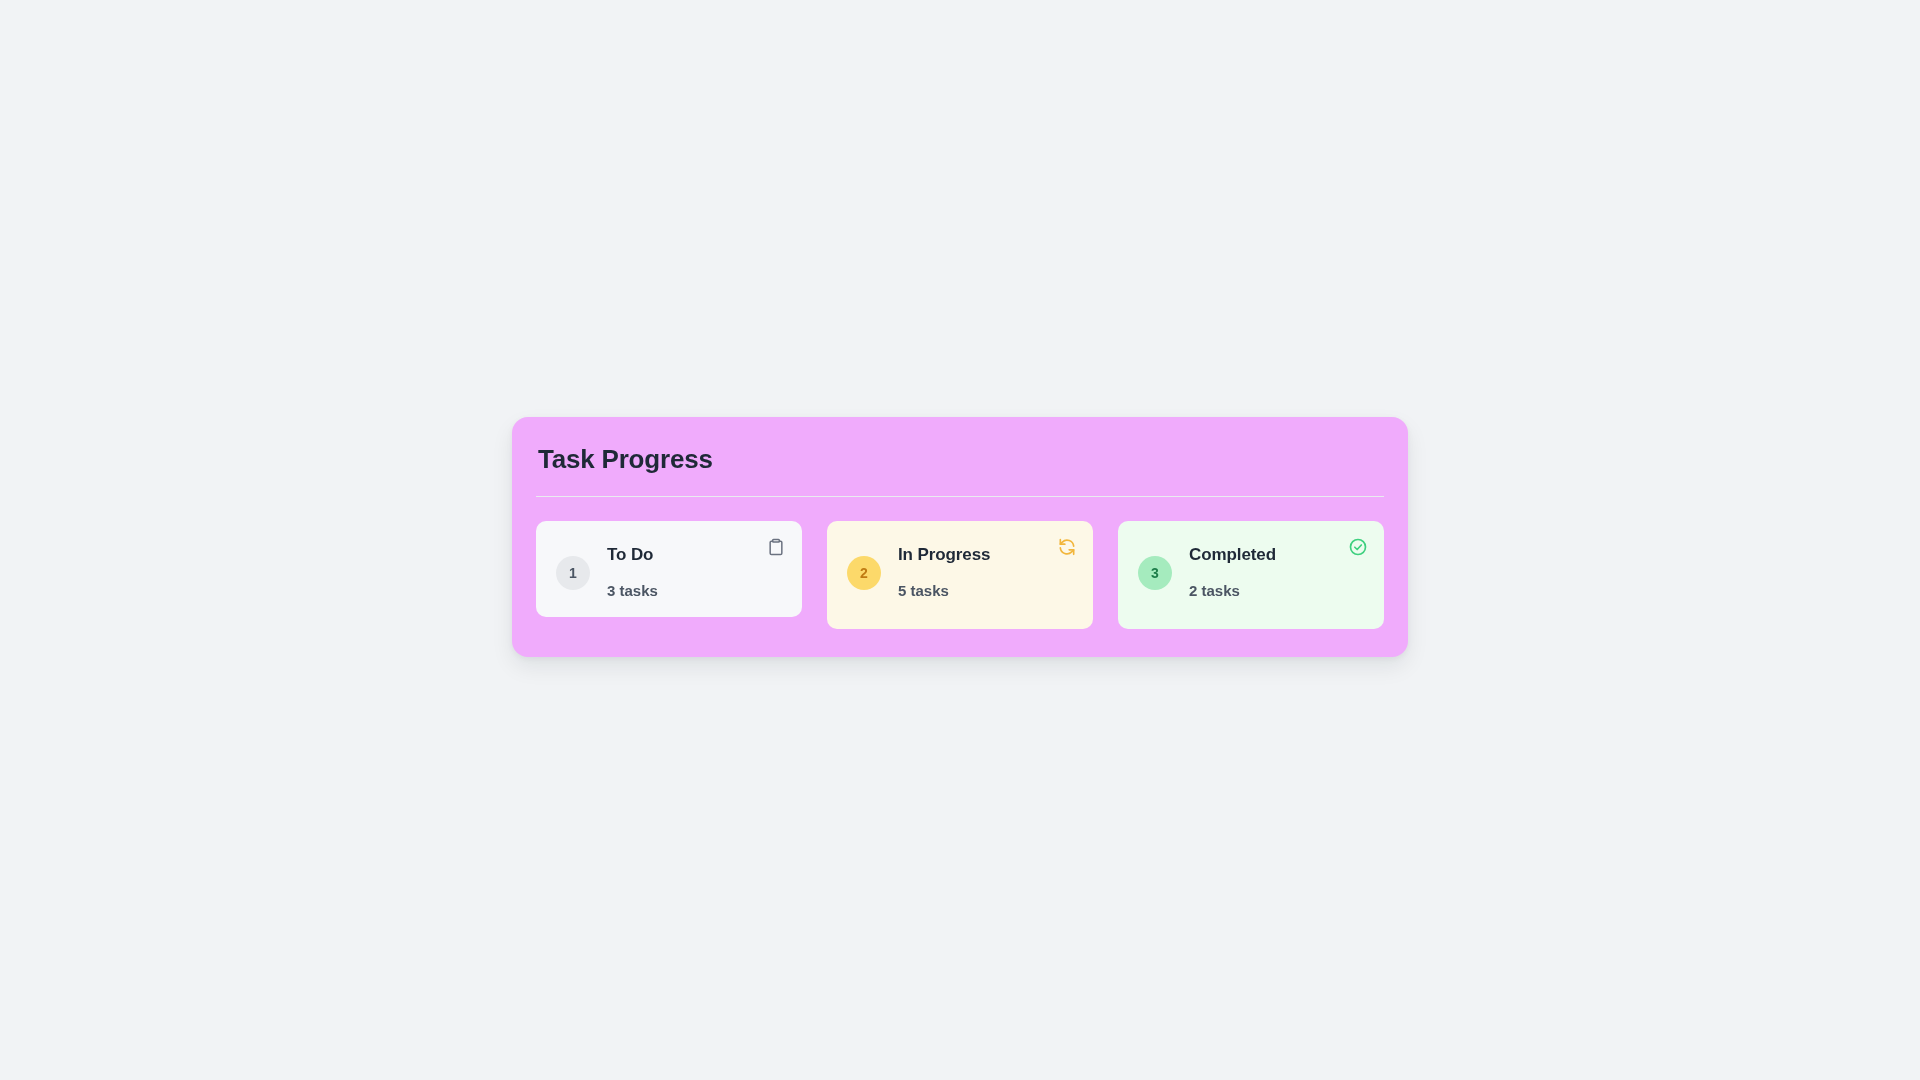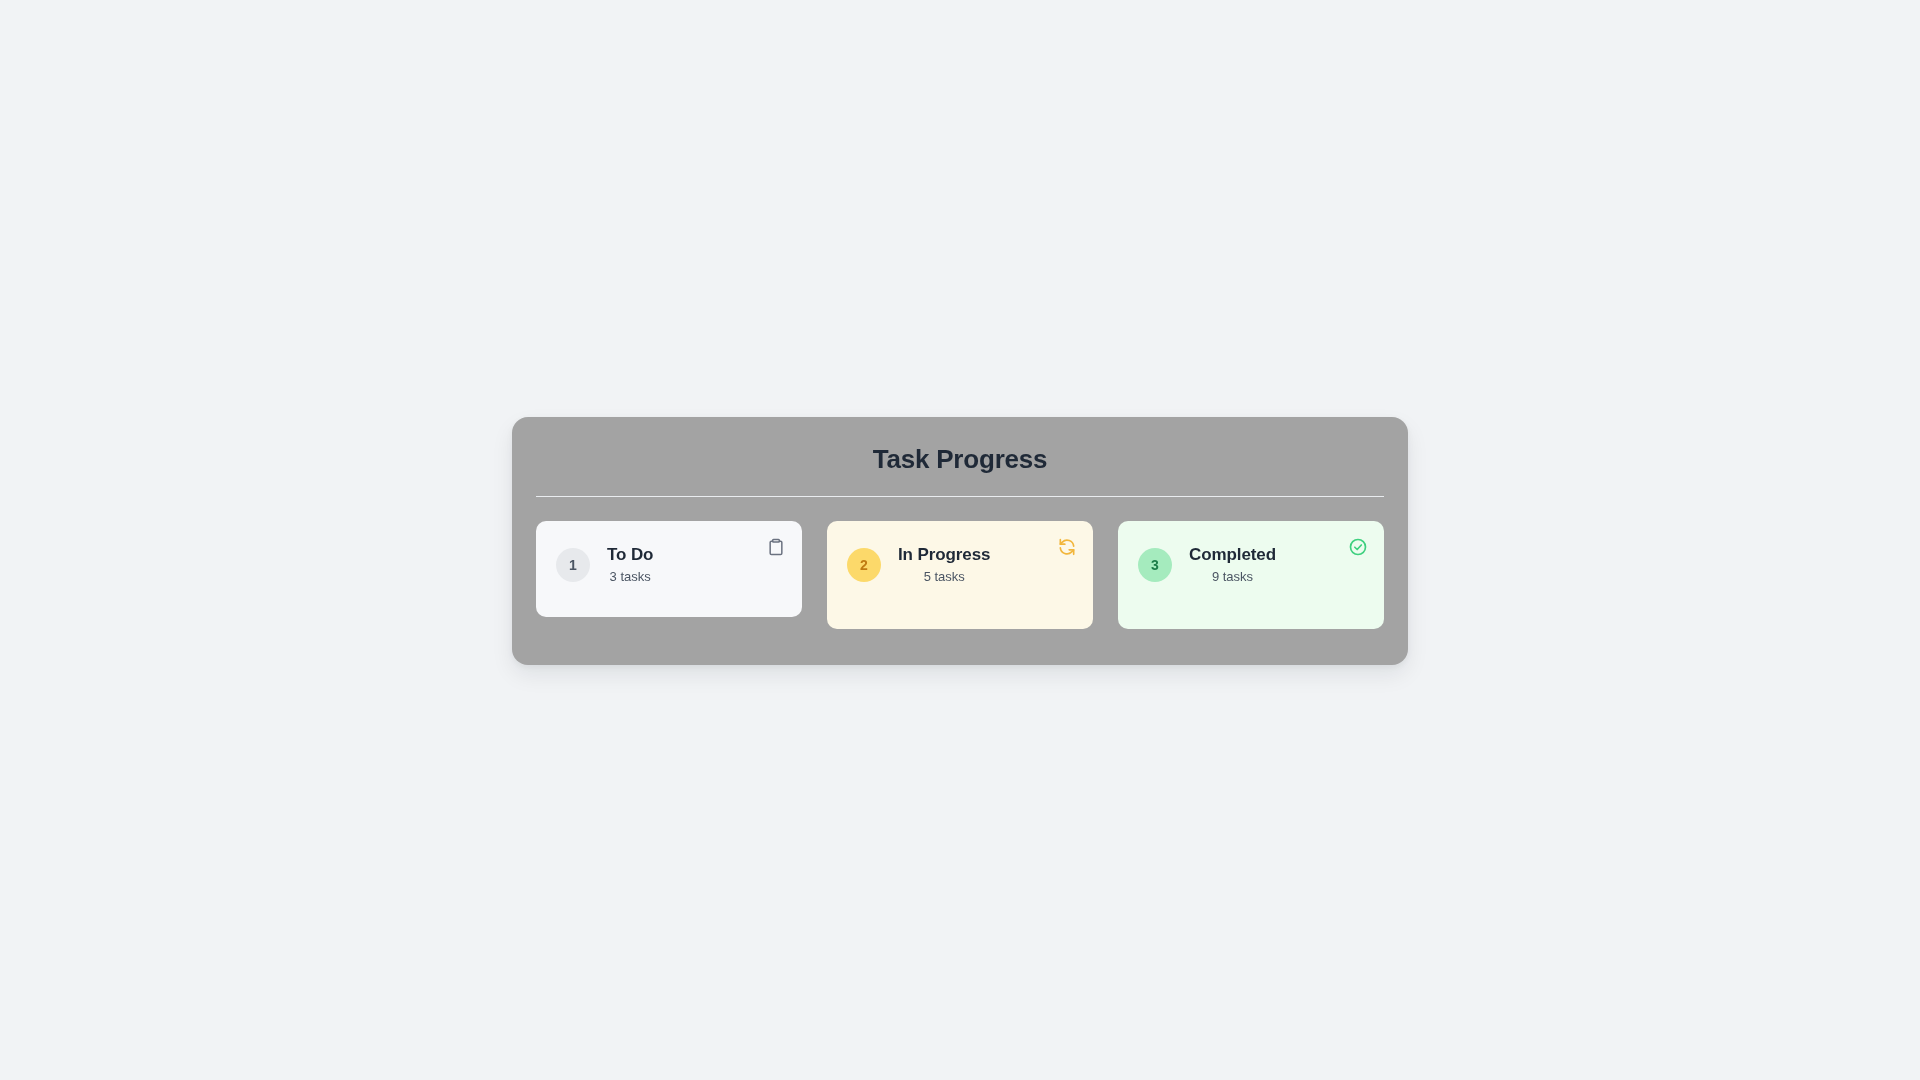--- a/index.html
+++ b/index.html
@@ -17,26 +17,25 @@
     width: 1920px;
     height: 1080px;
   }
 
   
   .panel {
     position: absolute;
     left: 512px;
     top: 417px;
     width: 896px;
-    background: #a3a3a3;
+    background: #f0abfc;
     border-radius: 16px;
-    padding: 28px 24px 36px 24px;
+    padding: 28px 24px 28px 24px;
     box-shadow: 0 10px 22px rgba(15, 23, 42, 0.08),
                 0 2px 6px rgba(15, 23, 42, 0.05);
-    text-align: center;
   }
 
   .panel-title {
     font-size: 26px;
     font-weight: 700;
     color: #1f2937;
     letter-spacing: -0.2px;
     line-height: 1.15;
     padding: 0 2px 0 2px;
   }
@@ -82,33 +81,33 @@
     align-items: center;
     justify-content: center;
     font-size: 14px;
     font-weight: 700;
     flex: 0 0 auto;
   }
   .badge.gray  { background: #e7e9ec; color: #4b5563; }
   .badge.amber { background: #fcd96a; color: #c07b12; }
   .badge.green { background: #a5ebbe; color: #1c7d49; }
 
-  .card-text { display: flex; flex-direction: column; gap: 4px; }
+  .card-text { display: flex; flex-direction: column; gap: 17px; }
 
   .card-label {
     font-size: 17px;
     font-weight: 700;
     color: #1f2937;
     line-height: 1.2;
     letter-spacing: -0.1px;
   }
 
   .card-count {
-    font-size: 13px;
-    font-weight: 400;
+    font-size: 15px;
+    font-weight: 700;
     color: #4b5563;
     line-height: 1.2;
   }
 
   .card-icon {
     position: absolute;
     top: 16px;
     right: 16px;
     width: 20px;
     height: 20px;
@@ -156,21 +155,21 @@
           <path d="M4 13a8 8 0 0 0 13.6 4.9L20 15.6"></path>
           <polyline points="20 20.8 20 15.4 14.6 15.4"></polyline>
         </svg>
       </div>
 
       <div class="card completed">
         <div class="card-row">
           <div class="badge green">3</div>
           <div class="card-text">
             <div class="card-label">Completed</div>
-            <div class="card-count">9 tasks</div>
+            <div class="card-count">2 tasks</div>
           </div>
         </div>
         <svg class="card-icon" viewBox="0 0 24 24" fill="none" stroke="#3ed07f" stroke-width="2" stroke-linecap="round" stroke-linejoin="round">
           <circle cx="12" cy="12" r="9"></circle>
           <polyline points="8.2 12.3 11 15 16 9.6"></polyline>
         </svg>
       </div>
 
     </div>
   </section>

